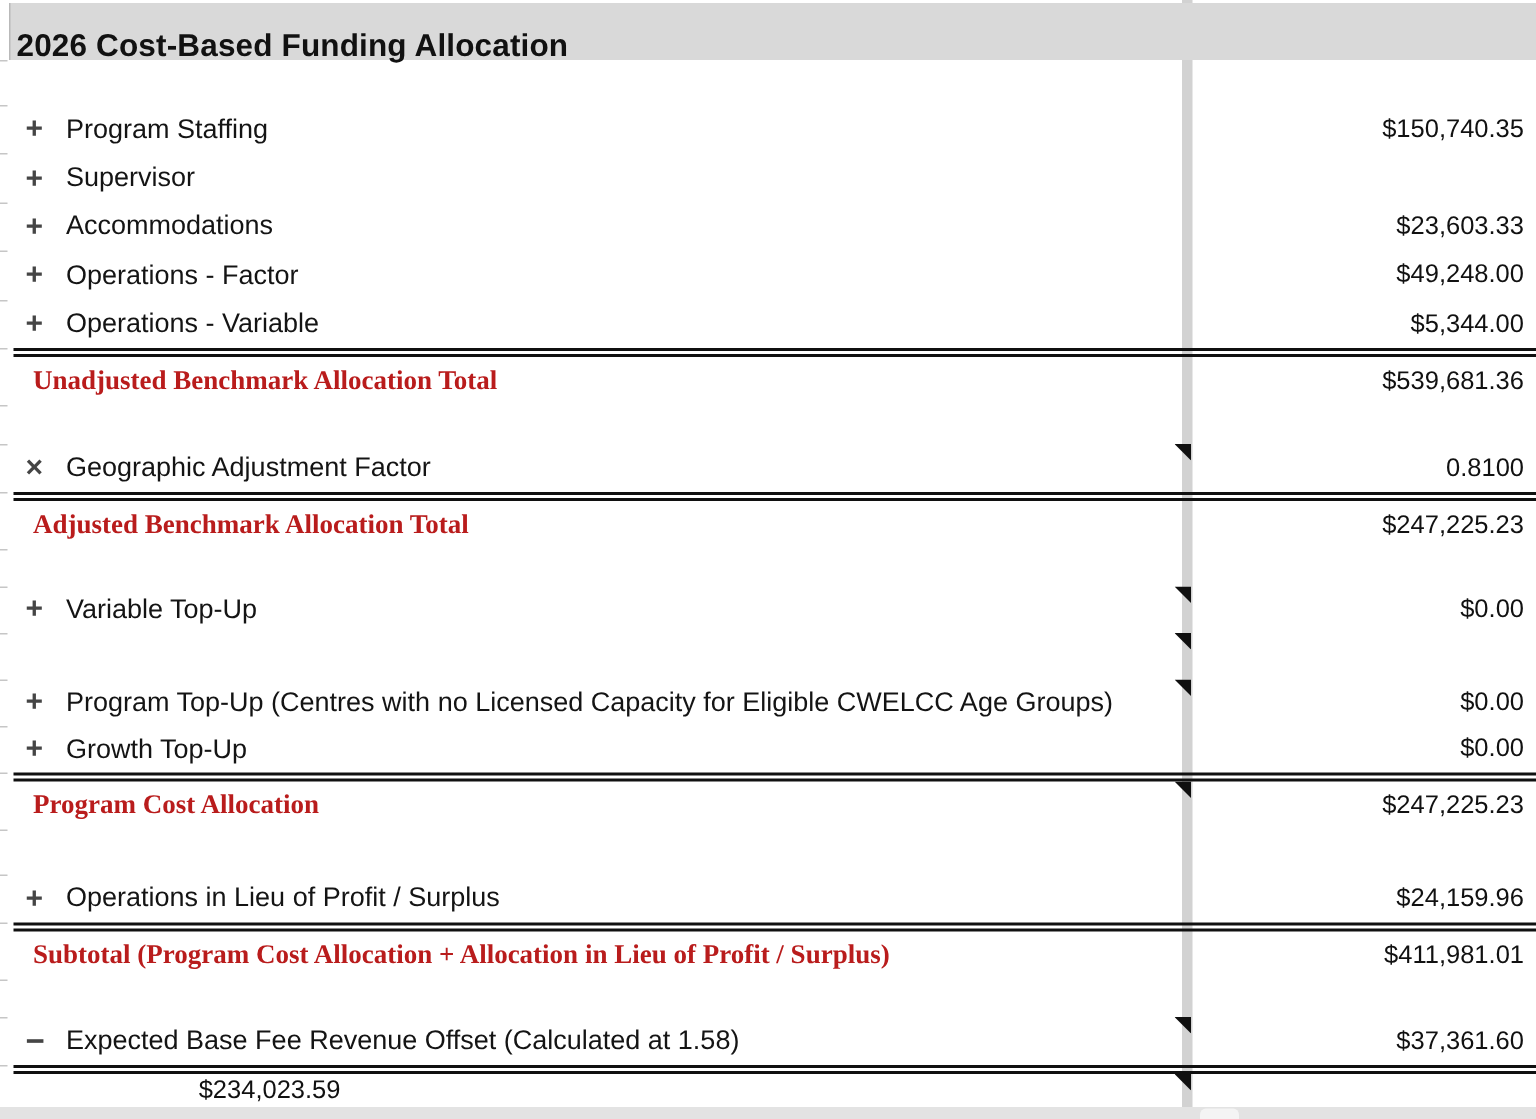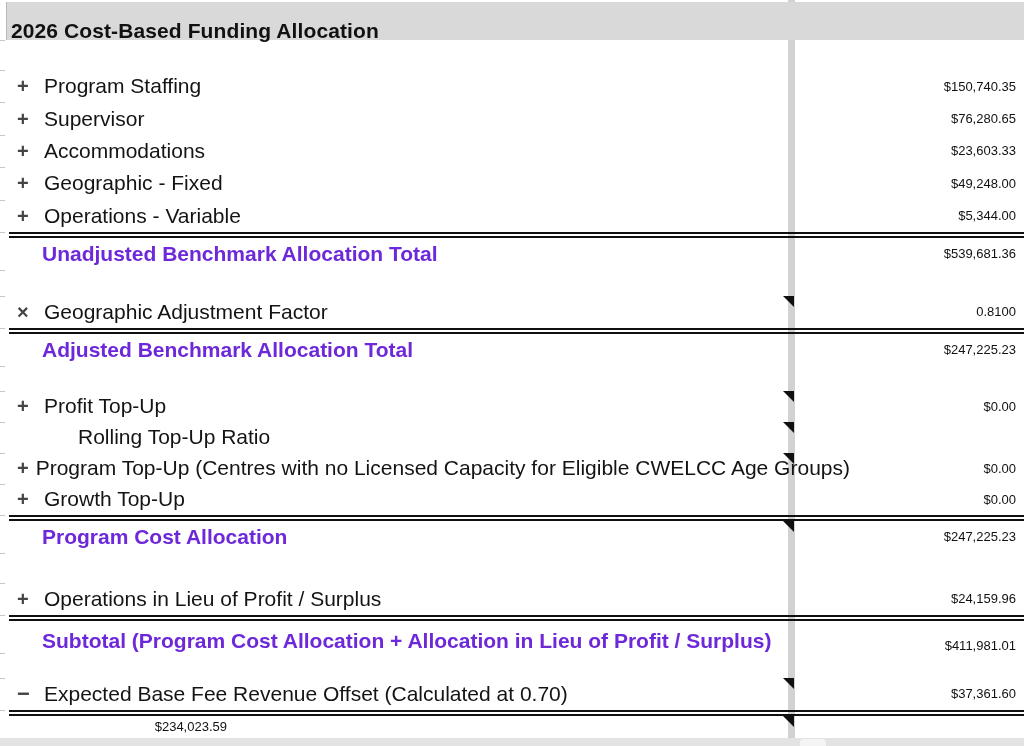--- a/index.html
+++ b/index.html
@@ -38,33 +38,33 @@
   #title-bar .title-text {
     font-size:21px; font-weight:700; color:#111;
     padding-left:4px; letter-spacing:0.1px;
     white-space:nowrap;
     margin-top:20px;
   }
   .row { position:relative; display:flex; align-items:center; width:100%; }
   .row .label-cell { flex:1 1 auto; display:flex; align-items:center; min-width:0; }
   .row .value-cell {
     flex:0 0 229px; text-align:right; padding-right:8px;
-    font-size:13px; color:#111; white-space:nowrap;
+    font-size:17px; color:#111; white-space:nowrap;
   }
   .row .icon {
     display:inline-block; width:20px; margin-left:11px;
     font-weight:700; color:#454545; font-size:20px; line-height:1;
     text-align:left;
   }
   .row .icon.minus-glyph { font-size:22px; letter-spacing:0; }
   .row .lbl {
-    margin-left:7px; font-size:21px; color:#141414; white-space:nowrap;
+    margin-left:7px; font-size:18px; color:#141414; white-space:nowrap;
   }
   .row.item.no-icon .lbl { margin-left:72px; }
-  .row.total .lbl { margin-left:36px; font-weight:700; color:#6d28d9; }
+  .row.total .lbl { margin-left:16px; font-weight:700; color:#b91c1c;font-family:Liberation Serif, serif; }
   .rule {
     height:6px; width:1015px; margin-left:3px;
     border-top:2px solid #101010; border-bottom:2px solid #101010;
     position:relative; z-index:3;
   }
   .note {
     position:absolute; top:0; right:230px; width:11px; height:11px;
     background:#101010;
     clip-path:polygon(0 0, 100% 0, 100% 100%);
     z-index:2;
@@ -96,33 +96,32 @@
             <span class="icon">+</span>
             <span class="lbl">Program Staffing</span>
           </span>
           <span class="value-cell">$150,740.35</span>
         </div>
         <div class="row item" style="height: 32.4px;">
           <span class="label-cell">
             <span class="icon">+</span>
             <span class="lbl">Supervisor</span>
           </span>
-          <span class="value-cell">$76,280.65</span>
         </div>
         <div class="row item" style="height: 32.4px;">
           <span class="label-cell">
             <span class="icon">+</span>
             <span class="lbl">Accommodations</span>
           </span>
           <span class="value-cell">$23,603.33</span>
         </div>
         <div class="row item" style="height: 32.4px;">
           <span class="label-cell">
             <span class="icon">+</span>
-            <span class="lbl">Geographic - Fixed</span>
+            <span class="lbl">Operations - Factor</span>
           </span>
           <span class="value-cell">$49,248.00</span>
         </div>
         <div class="row item" style="height: 32.4px;">
           <span class="label-cell">
             <span class="icon">+</span>
             <span class="lbl">Operations - Variable</span>
           </span>
           <span class="value-cell">$5,344.00</span>
         </div>
@@ -146,29 +145,26 @@
         <div class="row total" style="height: 32px;">
           <span class="label-cell">
             <span class="lbl">Adjusted Benchmark Allocation Total</span>
           </span>
           <span class="value-cell">$247,225.23</span>
         </div>
         <div class="spacer" style="height: 25px;"></div>
         <div class="row item" style="height: 31px;">
           <span class="label-cell">
             <span class="icon">+</span>
-            <span class="lbl">Profit Top-Up</span>
+            <span class="lbl">Variable Top-Up</span>
           </span>
           <span class="note"></span>
           <span class="value-cell">$0.00</span>
         </div>
         <div class="row item no-icon" style="height: 31px;">
-          <span class="label-cell">
-            <span class="lbl">Rolling Top-Up Ratio</span>
-          </span>
           <span class="note"></span>
         </div>
         <div class="row item" style="height: 31px;">
           <span class="label-cell">
             <span class="icon">+</span>
             <span class="lbl">Program Top-Up (Centres with no Licensed Capacity for Eligible CWELCC Age Groups)</span>
           </span>
           <span class="note"></span>
           <span class="value-cell">$0.00</span>
         </div>
@@ -189,31 +185,31 @@
         </div>
         <div class="spacer" style="height: 30px;"></div>
         <div class="row item" style="height: 32px;">
           <span class="label-cell">
             <span class="icon">+</span>
             <span class="lbl">Operations in Lieu of Profit / Surplus</span>
           </span>
           <span class="value-cell">$24,159.96</span>
         </div>
         <div class="rule"></div>
-        <div class="row total" style="height: 32px; align-items: flex-end;">
+        <div class="row total" style="height: 32px;">
           <span class="label-cell">
             <span class="lbl">Subtotal (Program Cost Allocation + Allocation in Lieu of Profit / Surplus)</span>
           </span>
           <span class="value-cell">$411,981.01</span>
         </div>
         <div class="spacer" style="height: 25px;"></div>
         <div class="row item" style="height: 32px;">
           <span class="label-cell">
             <span class="icon minus-glyph">−</span>
-            <span class="lbl">Expected Base Fee Revenue Offset (Calculated at 0.70)</span>
+            <span class="lbl">Expected Base Fee Revenue Offset (Calculated at 1.58)</span>
           </span>
           <span class="note"></span>
           <span class="value-cell">$37,361.60</span>
         </div>
         <div class="rule"></div>
         <div class="row total" style="height: 22px;">
           <span class="note"></span>
           <span class="value-cell">$234,023.59</span>
         </div>
       </div>

